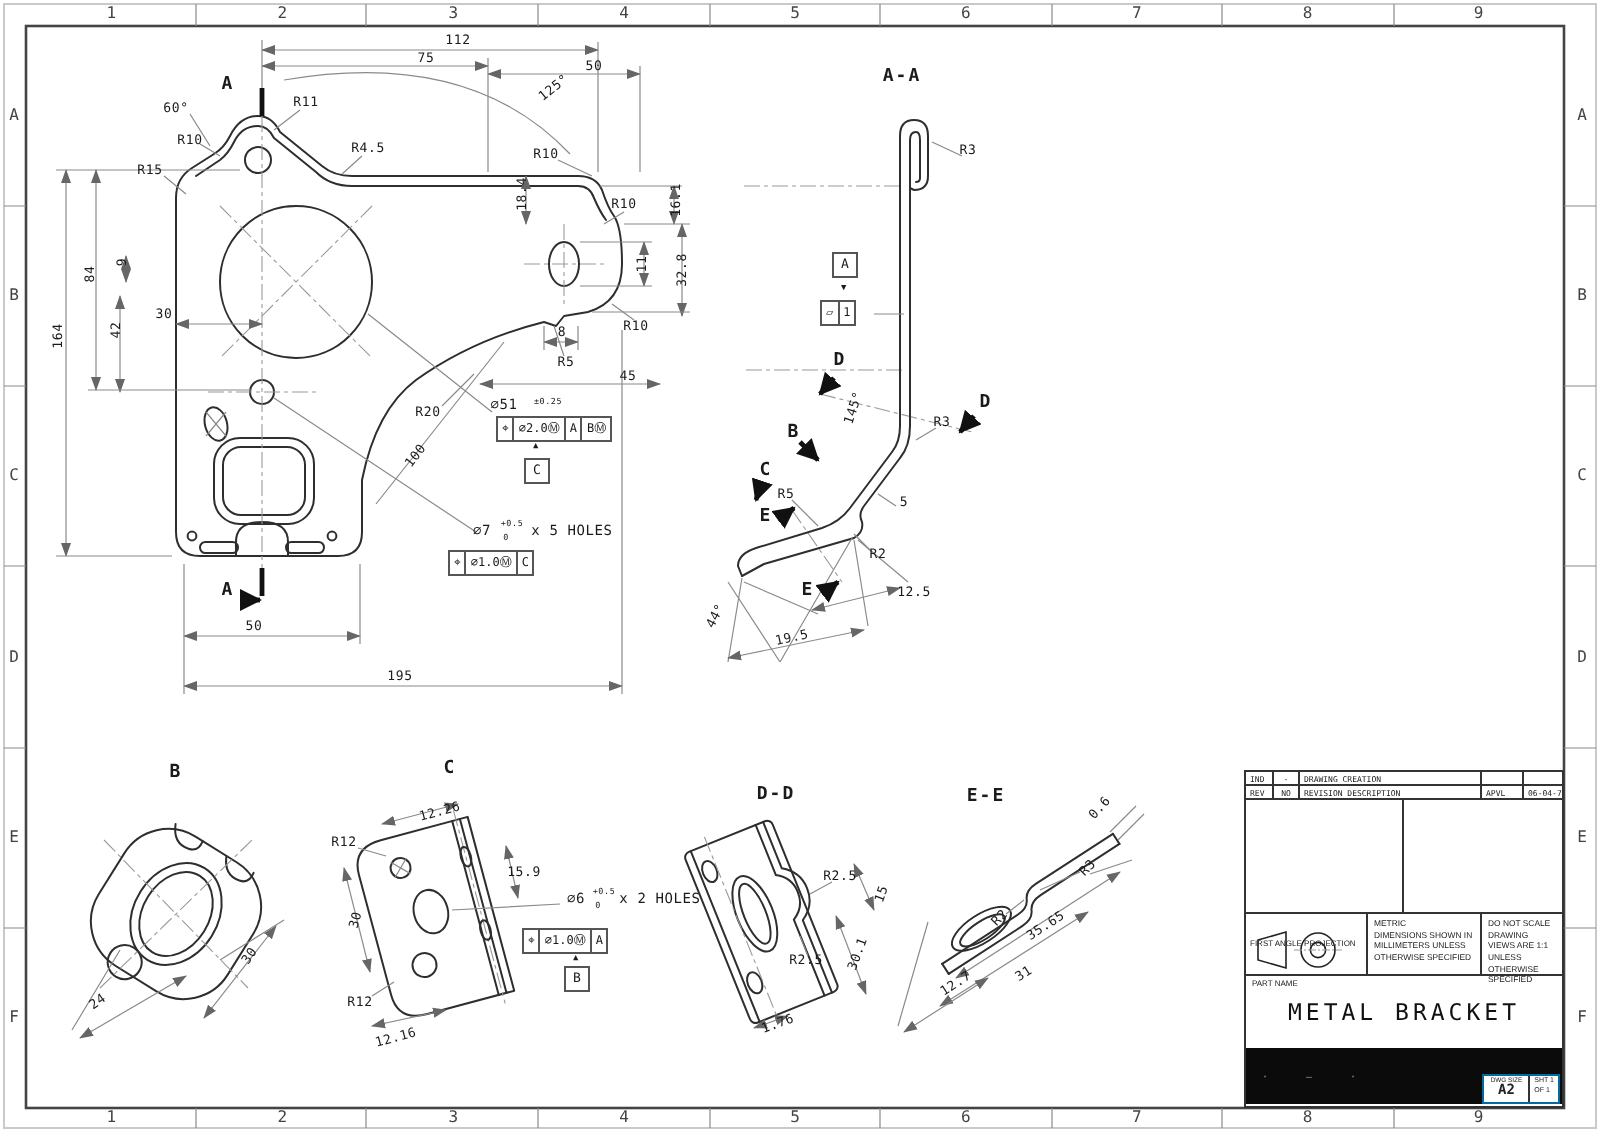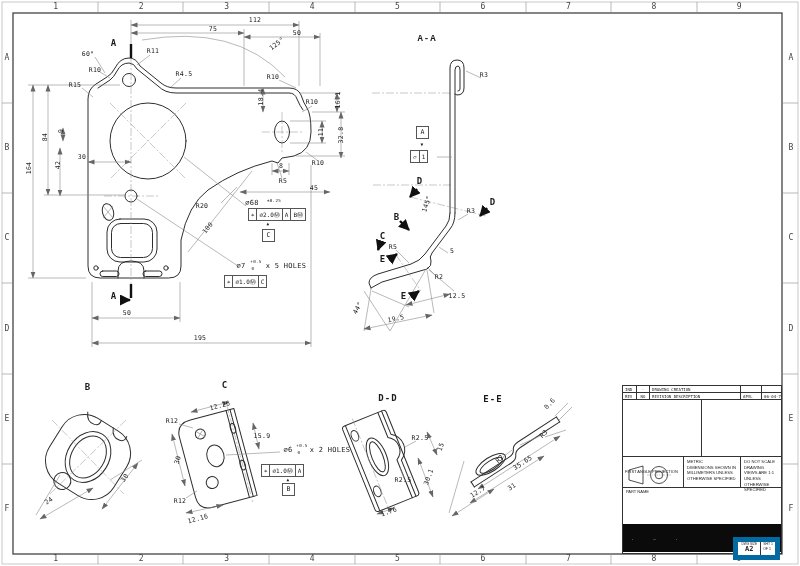--- a/index.html
+++ b/index.html
@@ -27,21 +27,21 @@
   #tblock .row{position:absolute;left:0;width:158px;display:flex;box-sizing:border-box}
   .rcell{border-right:1px solid #333;border-bottom:1px solid #333;font-size:4px;
          overflow:hidden;white-space:nowrap;padding:1px 2px;box-sizing:border-box;height:7px}
   .rcell:last-child{border-right:none}
   .note{font-size:4.2px;line-height:1.35;white-space:pre-line;color:#222;
         font-family:"Liberation Sans","DejaVu Sans",sans-serif}
   .tiny{font-size:4px;color:#222;font-family:"Liberation Sans","DejaVu Sans",sans-serif;white-space:nowrap}
   #partname{font-size:11.5px;letter-spacing:2px;color:#111;text-align:center;
             font-family:"DejaVu Sans Mono",monospace}
   #blackstrip{position:absolute;left:0;top:138px;width:158px;height:28px;background:#0b0b0b}
-  #a2box{position:absolute;right:1px;top:13px;height:13px;background:#fff;display:flex;border:5px solid #0369a1}
+  #a2box{position:absolute;right:1px;top:13px;height:13px;background:#fff;display:flex;border:1px solid #0369a1}
   #a2box .sz{border-right:1px solid #333;padding:0 3px;text-align:center}
   #a2box .sz b{font-size:7px;display:block;line-height:1}
   #a2box .sh{font-size:3.5px;padding:0 2px;white-space:pre-line;line-height:1.4;
              font-family:"Liberation Sans",sans-serif}
   .szl{font-size:3.2px;display:block;font-family:"Liberation Sans",sans-serif}
   #stripmarks{position:absolute;left:8px;top:12px;color:#999;font-size:5px;letter-spacing:8px}
 </style>
 </head>
 <body>
 
@@ -238,21 +238,21 @@
     <span class="brd" style="left: 7px; top: 238.417px;">C</span>
     <span class="brd" style="left: 791px; top: 238.417px;">C</span>
     <span class="brd" style="left: 7px; top: 328.583px;">D</span>
     <span class="brd" style="left: 791px; top: 328.583px;">D</span>
     <span class="brd" style="left: 7px; top: 418.75px;">E</span>
     <span class="brd" style="left: 791px; top: 418.75px;">E</span>
     <span class="brd" style="left: 7px; top: 508.917px;">F</span>
     <span class="brd" style="left: 791px; top: 508.917px;">F</span>
   </div>
 <div id="labels">
-    <div class="lbl" style="left: 255px; top: 20px; transform: translate(-50%, -50%);">112</div>
+    <div class="lbl" style="left: 229px; top: 20px; transform: translate(-50%, -50%);">112</div>
     <div class="lbl" style="left: 213px; top: 29px; transform: translate(-50%, -50%);">75</div>
     <div class="lbl" style="left: 297px; top: 33px; transform: translate(-50%, -50%);">50</div>
     <div class="lbl vt" style="left: 114px; top: 43px; font-size: 9px; transform: translate(-50%, -50%);">A</div>
     <div class="lbl" style="left: 88px; top: 54px; transform: translate(-50%, -50%);">60°</div>
     <div class="lbl" style="left: 153px; top: 51px; transform: translate(-50%, -50%);">R11</div>
     <div class="lbl" style="left: 277px; top: 44px; transform: translate(-50%, -50%) rotate(-38deg);">125°</div>
     <div class="lbl" style="left: 95px; top: 70px; transform: translate(-50%, -50%);">R10</div>
     <div class="lbl" style="left: 75px; top: 85px; transform: translate(-50%, -50%);">R15</div>
     <div class="lbl" style="left: 184px; top: 74px; transform: translate(-50%, -50%);">R4.5</div>
     <div class="lbl" style="left: 273px; top: 77px; transform: translate(-50%, -50%);">R10</div>
@@ -263,32 +263,32 @@
     <div class="lbl" style="left: 341px; top: 135px; transform: translate(-50%, -50%) rotate(-90deg);">32.8</div>
     <div class="lbl" style="left: 318px; top: 163px; transform: translate(-50%, -50%);">R10</div>
     <div class="lbl" style="left: 281px; top: 166px; transform: translate(-50%, -50%);">8</div>
     <div class="lbl" style="left: 283px; top: 181px; transform: translate(-50%, -50%);">R5</div>
     <div class="lbl" style="left: 314px; top: 188px; transform: translate(-50%, -50%);">45</div>
     <div class="lbl" style="left: 29px; top: 168px; transform: translate(-50%, -50%) rotate(-90deg);">164</div>
     <div class="lbl" style="left: 45px; top: 137px; transform: translate(-50%, -50%) rotate(-90deg);">84</div>
     <div class="lbl" style="left: 61px; top: 131px; transform: translate(-50%, -50%) rotate(-90deg);">9</div>
     <div class="lbl" style="left: 58px; top: 165px; transform: translate(-50%, -50%) rotate(-90deg);">42</div>
     <div class="lbl" style="left: 82px; top: 157px; transform: translate(-50%, -50%);">30</div>
-    <div class="lbl" style="left: 202px; top: 206px; transform: translate(-50%, -50%);">R20</div>
+    <div class="lbl" style="left: 214px; top: 206px; transform: translate(-50%, -50%);">R20</div>
     <div class="lbl" style="left: 208px; top: 228px; transform: translate(-50%, -50%) rotate(-52deg);">100</div>
-    <div class="lbl" style="left: 252px; top: 203px; font-size: 7px; transform: translate(-50%, -50%);">⌀68</div>
+    <div class="lbl" style="left: 252px; top: 203px; font-size: 7px; transform: translate(-50%, -50%);">⌀51</div>
     <div class="lbl" style="left: 274px; top: 201px; font-size: 4.2px; transform: translate(-50%, -50%);">±0.25</div>
     <div class="lbl" style="left: 241px; top: 266px; font-size: 7px; transform: translate(-50%, -50%);">⌀7</div>
     <div class="lbl" style="left: 256px; top: 262px; font-size: 4.2px; transform: translate(-50%, -50%);">+0.5</div>
     <div class="lbl" style="left: 253px; top: 269px; font-size: 4.2px; transform: translate(-50%, -50%);">0</div>
     <div class="lbl" style="left: 286px; top: 266px; font-size: 7px; transform: translate(-50%, -50%);">x 5 HOLES</div>
     <div class="lbl vt" style="left: 114px; top: 296px; font-size: 9px; transform: translate(-50%, -50%);">A</div>
     <div class="lbl" style="left: 127px; top: 313px; transform: translate(-50%, -50%);">50</div>
     <div class="lbl" style="left: 200px; top: 338px; transform: translate(-50%, -50%);">195</div>
-    <div class="lbl vt" style="left: 427px; top: 39px; font-size: 9px; transform: translate(-50%, -50%); font-family: Liberation Mono, monospace;">A-A</div>
+    <div class="lbl vt" style="left: 451px; top: 39px; font-size: 9px; transform: translate(-50%, -50%);">A-A</div>
     <div class="lbl" style="left: 484px; top: 75px; transform: translate(-50%, -50%);">R3</div>
     <div class="lbl" style="left: 427px; top: 204px; transform: translate(-50%, -50%) rotate(-72deg);">145°</div>
     <div class="lbl" style="left: 471px; top: 211px; transform: translate(-50%, -50%);">R3</div>
     <div class="lbl vt" style="left: 420px; top: 181px; font-size: 9px; transform: translate(-50%, -50%);">D</div>
     <div class="lbl vt" style="left: 493px; top: 202px; font-size: 9px; transform: translate(-50%, -50%);">D</div>
     <div class="lbl vt" style="left: 397px; top: 217px; font-size: 9px; transform: translate(-50%, -50%);">B</div>
     <div class="lbl vt" style="left: 383px; top: 236px; font-size: 9px; transform: translate(-50%, -50%);">C</div>
     <div class="lbl" style="left: 393px; top: 247px; transform: translate(-50%, -50%);">R5</div>
     <div class="lbl vt" style="left: 383px; top: 259px; font-size: 9px; transform: translate(-50%, -50%);">E</div>
     <div class="lbl" style="left: 452px; top: 251px; transform: translate(-50%, -50%);">5</div>
@@ -389,20 +389,21 @@
     <div style="width:40px;padding:2px 3px;box-sizing:border-box">
       <div class="note">DO NOT SCALE
 DRAWING
 VIEWS ARE  1:1
 UNLESS OTHERWISE
 SPECIFIED</div>
     </div>
   </div>
   <div style="position:absolute;left:0;top:102px;width:158px;height:36px">
     <span class="tiny" style="position:absolute;left:3px;top:1px">PART NAME</span>
+    <div id="partname" style="position:absolute;left:0;top:11px;width:158px">METAL BRACKET</div>
   </div>
   <div id="blackstrip">
     <span id="stripmarks">· – ·</span>
     <div id="a2box">
       <div class="sz">
         <span class="szl">DWG SIZE</span>
         <b>A2</b>
       </div>
       <div class="sh">SHT 1
 OF 1</div>

